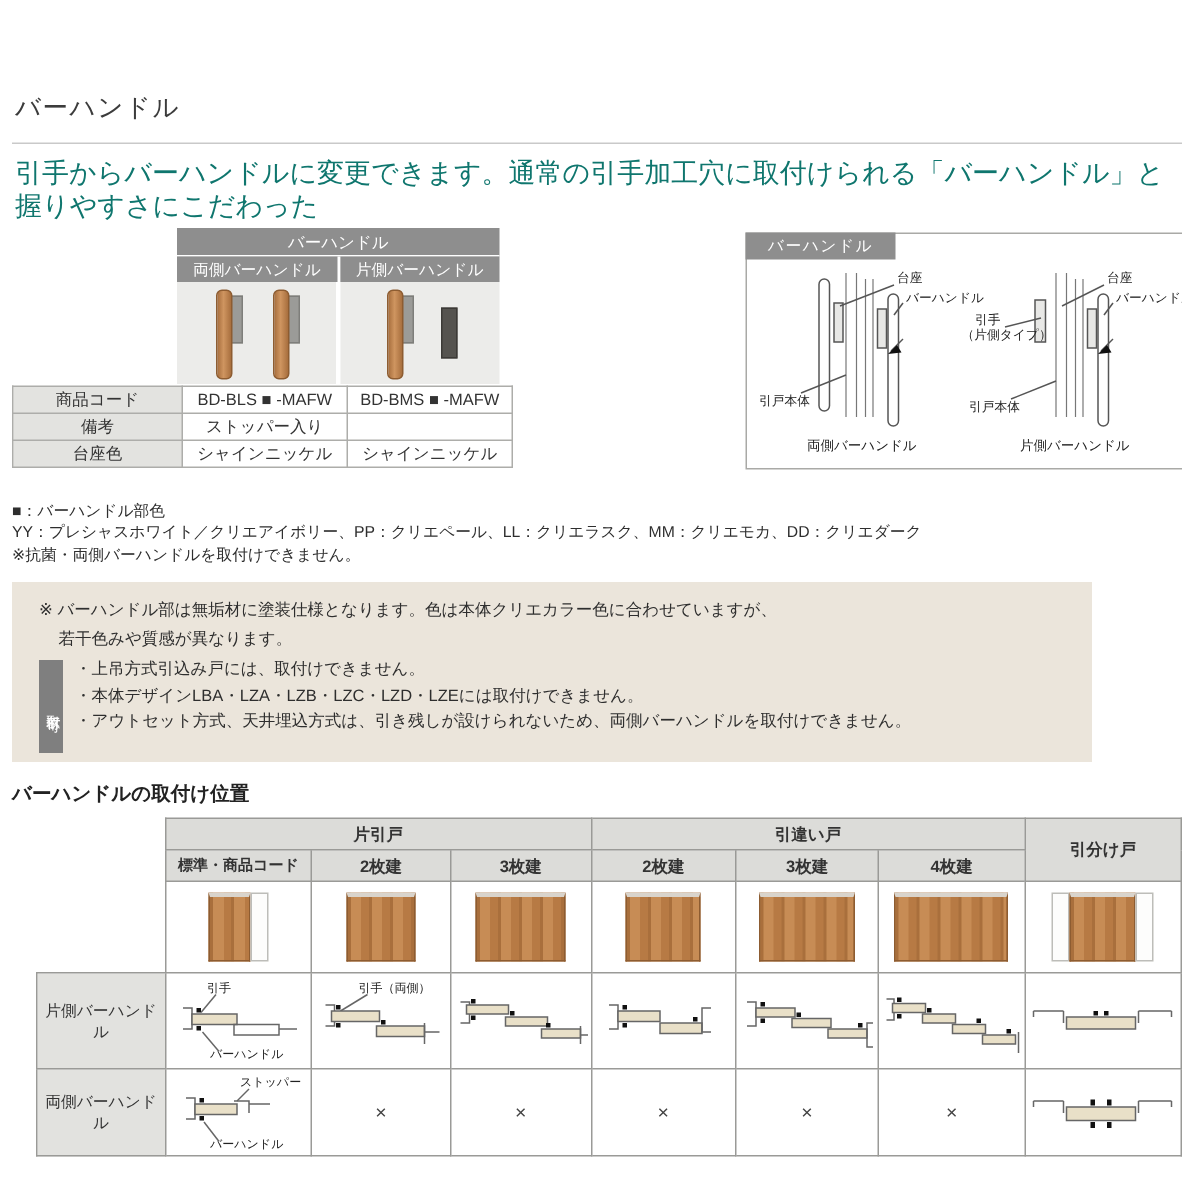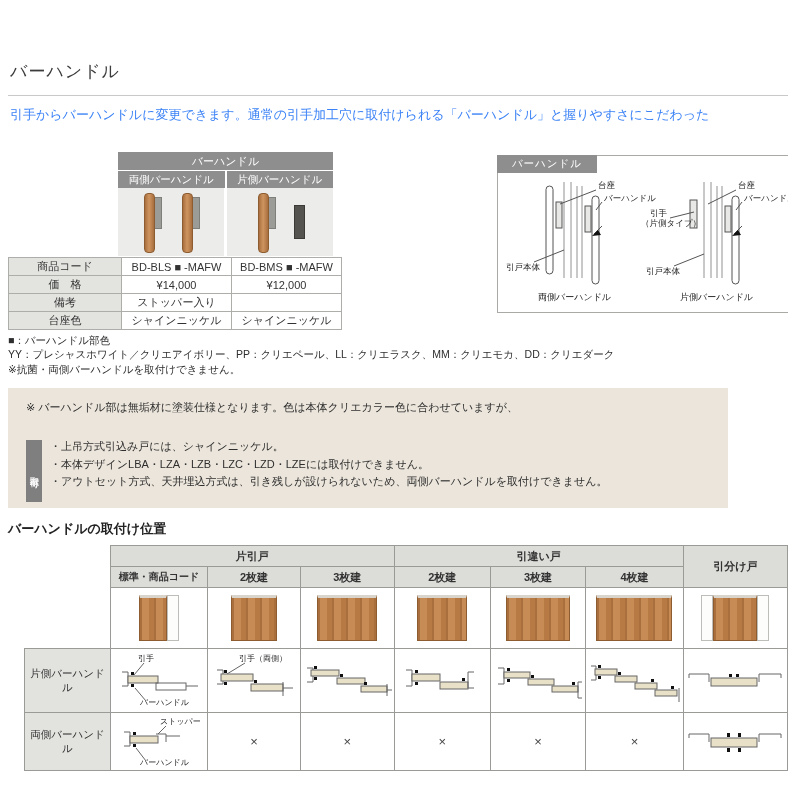--- a/index.html
+++ b/index.html
@@ -2,21 +2,21 @@
 <html><head>
 <meta charset="utf-8">
 <style>
   html,body{margin:0;padding:0;}
   body{width:800px;height:800px;background:#fff;font-family:"Liberation Sans","DejaVu Sans",sans-serif;color:#333;}
   .page{position:relative;width:788px;height:800px;background:#fff;overflow:hidden;}
 
   
   .title{position:absolute;left:10px;top:60px;font-size:17px;color:#3c3c3c;letter-spacing:1px;}
   .rule{position:absolute;left:8px;top:95px;width:784px;height:1px;background:#c9c9c9;}
-  .intro{position:absolute;left:10px;top:104px;font-size:13px;line-height:22px;color:#3b82f6;text-align:right;}
+  .intro{position:absolute;left:10px;top:104px;font-size:18px;line-height:22px;color:#0f766e;}
 
   
   .ptable-head{position:absolute;left:118px;top:152px;width:215px;}
   .ph-row1{height:18px;background:#8e8e8e;color:#fff;font-size:11px;display:flex;align-items:center;justify-content:center;border-bottom:1px solid #fff;}
   .ph-row2{display:flex;height:17px;}
   .ph-row2 div{flex:1;background:#8e8e8e;color:#fff;font-size:10.5px;display:flex;align-items:center;justify-content:center;}
   .ph-row2 div:first-child{border-right:2px solid #fff;}
   .pimg{position:absolute;top:188px;height:68px;background:#ececea;display:flex;align-items:center;justify-content:center;gap:18px;}
   .pimg.left{left:118px;width:106px;}
   .pimg.right{left:227px;width:106px;}
@@ -106,25 +106,20 @@
       </div>
     <div class="plate-only"></div>
   </div>
 
   <table class="spec">
     <tbody>
         <tr>
       <td class="lab">商品コード</td>
       <td class="v">BD-BLS ■ -MAFW</td>
       <td class="v">BD-BMS ■ -MAFW</td>
-    </tr>
-    <tr>
-      <td class="lab">価　格</td>
-      <td class="v">¥14,000</td>
-      <td class="v">¥12,000</td>
     </tr>
     <tr>
       <td class="lab">備考</td>
       <td class="v">ストッパー入り</td>
       <td class="v"></td>
     </tr>
     <tr>
       <td class="lab">台座色</td>
       <td class="v">シャインニッケル</td>
       <td class="v">シャインニッケル</td>
@@ -176,24 +171,25 @@
       <text class="lbl" x="152" y="42">引手</text>
       <text class="lbl" x="143" y="52">（片側タイプ）</text>
       <text class="lbl" x="148" y="100">引戸本体</text>
       <text class="cap" x="182" y="126">片側バーハンドル</text>
     </svg>
   </div>
 
   <div class="notice">
     <div class="paint-note">
       <div>※ バーハンドル部は無垢材に塗装仕様となります。色は本体クリエカラー色に合わせていますが、</div>
+      <div class="l2">若干色みや質感が異なります。</div>
     </div>
     <div class="tab-vert">取付不可</div>
     <div class="notice-items">
-      <div>・上吊方式引込み戸には、シャインニッケル。</div>
+      <div>・上吊方式引込み戸には、取付けできません。</div>
       <div>・本体デザインLBA・LZA・LZB・LZC・LZD・LZEには取付けできません。</div>
       <div>・アウトセット方式、天井埋込方式は、引き残しが設けられないため、両側バーハンドルを取付けできません。</div>
     </div>
   </div>
 
   <div class="sec-title">バーハンドルの取付け位置</div>
 
   <table class="pos">
     <colgroup>
       <col style="width:103px">

